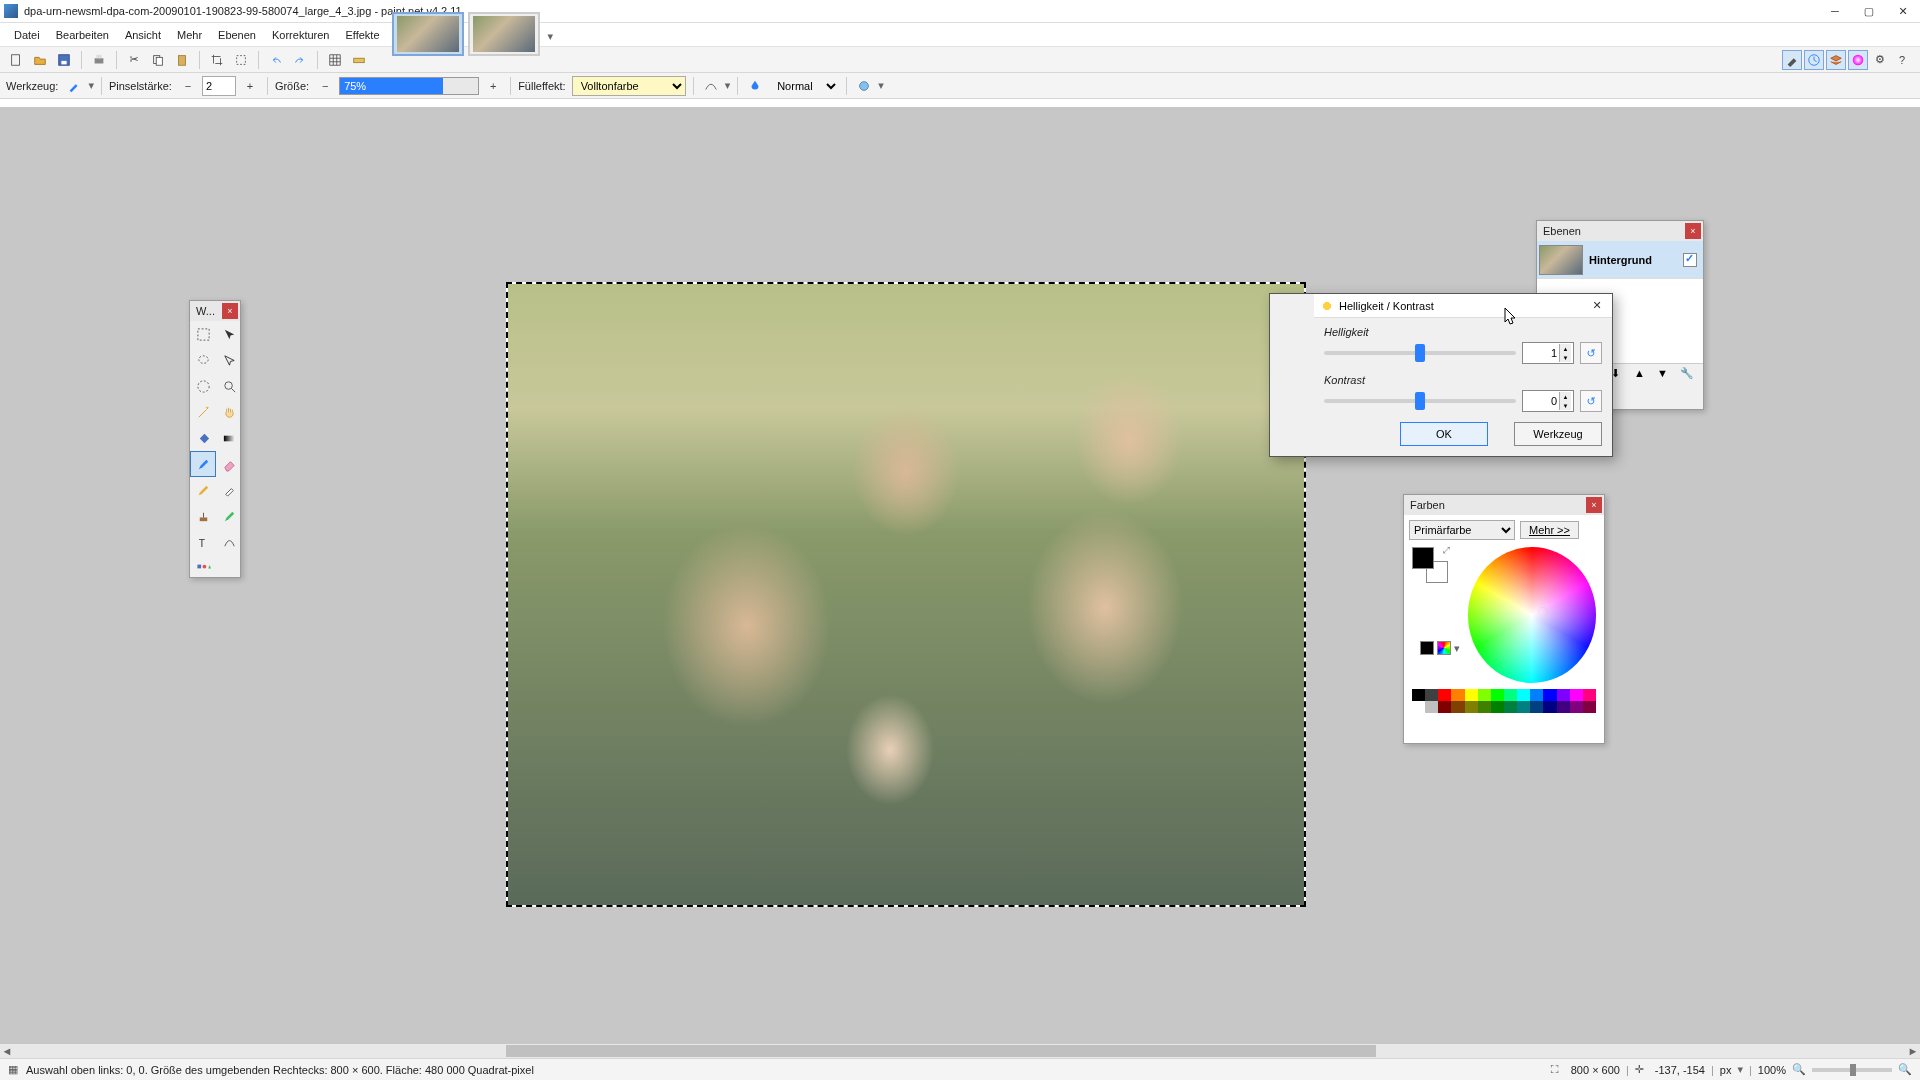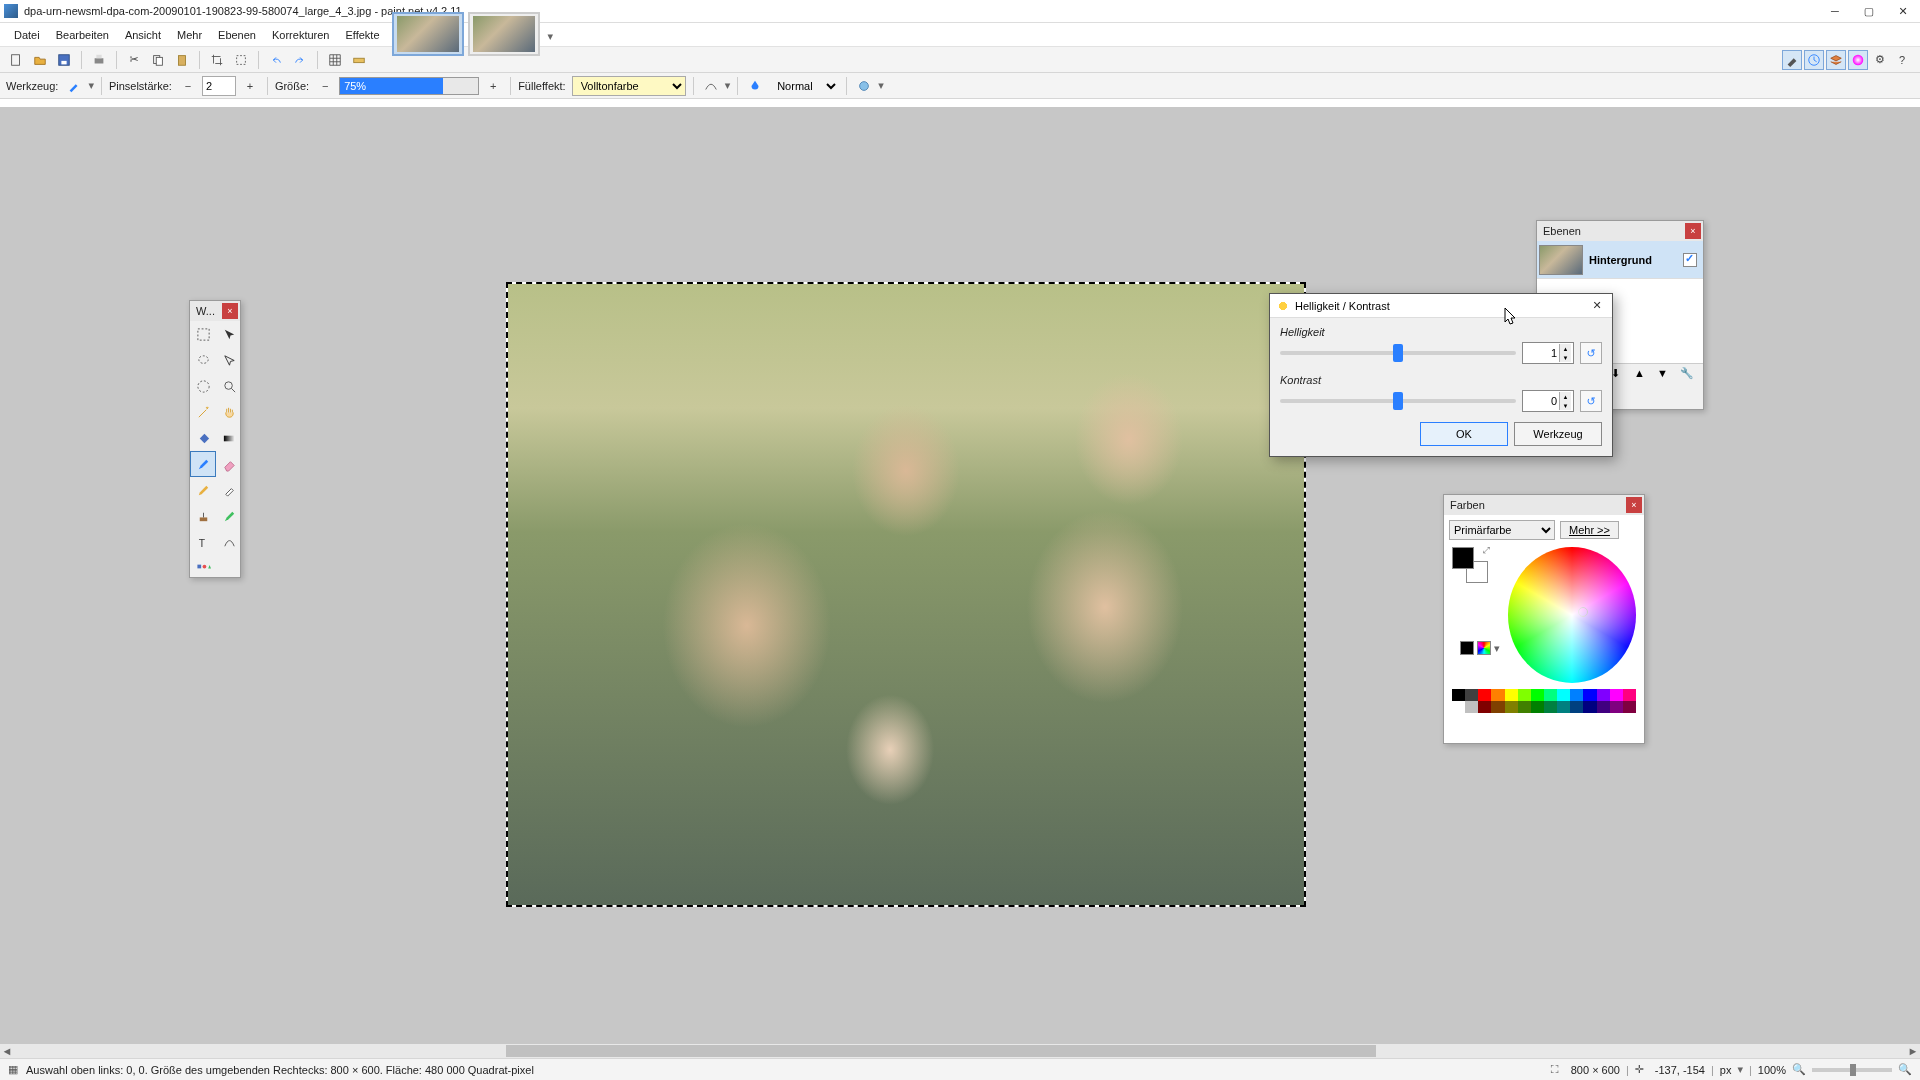--- a/index.html
+++ b/index.html
@@ -74,56 +74,56 @@
 .layers-list { background: #fff; height: 122px; }
 .layer-row { display: flex; align-items: center; height: 38px; background: #cfe3f6; border-bottom: 1px solid #ddd; padding: 2px; font-weight: bold; }
 .layer-thumb { width: 44px; height: 30px; background: linear-gradient(135deg,#8a9a6a,#c8b89a 40%,#5a6a7a); margin-right: 6px; border: 1px solid #888; }
 .layer-name { flex: 1; }
 .layer-vis { width: 14px; height: 14px; border: 1px solid #888; background: #fff; margin-right: 4px; position: relative; }
 .layer-vis::after { content: "✓"; position: absolute; left: 1px; top: -2px; color: #2a7fff; font-size: 11px; }
 .layers-toolbar { height: 26px; border-top: 1px solid #ccc; display: flex; align-items: center; padding-left: 5px; gap: 3px; }
 .layers-toolbar .tbtn { width: 20px; height: 20px; }
 
 
-.colors-panel { left: 1403px; top: 494px; width: 202px; height: 250px; background: #fff; margin-left: 40px; }
+.colors-panel { left: 1403px; top: 494px; width: 202px; height: 250px; background: #fff; }
 .colors-row { display: flex; align-items: center; padding: 5px; gap: 5px; }
 .colors-row select { width: 106px; height: 20px; border: 1px solid #aaa; }
 .more-btn { border: 1px solid #aaa; background: #f0f0f0; padding: 2px 8px; text-decoration: underline; }
 .wheel-area { display: flex; padding: 2px 8px; gap: 8px; }
 .swatch-pair { width: 36px; height: 36px; position: relative; }
 .swatch-pair .fg { position: absolute; width: 22px; height: 22px; background: #000; border: 1px solid #888; left: 0; top: 0; z-index: 2; }
 .swatch-pair .bg { position: absolute; width: 22px; height: 22px; background: #fff; border: 1px solid #888; right: 0; bottom: 0; }
 .arrows { position: absolute; right: -2px; top: -2px; color: #666; font-size: 9px; }
 .wheel { width: 136px; height: 136px; border-radius: 50%; background: conic-gradient(red,magenta,blue,cyan,lime,yellow,red); position: relative; }
 .wheel::after { content: ""; position: absolute; inset: 0; border-radius: 50%; background: radial-gradient(circle,#fff 0%,transparent 72%); }
 .wheel .ring { position: absolute; width: 10px; height: 10px; border: 1px solid #333; border-radius: 50%; left: 70px; top: 60px; }
 .palette-strip { height: 30px; margin: 4px 8px 6px; display: flex; flex-direction: column; }
 .palette-row1 { height: 12px; display: flex; }
 .palette-row1 div { flex: 1; }
 .tiny-swatches { display: flex; align-items: center; gap: 3px; padding-left: 8px; margin-top: 58px; }
 .tiny-sw { width: 14px; height: 14px; border: 1px solid #888; }
 
 
-.bc-dialog { left: 1269px; top: 293px; width: 344px; background: #f0f0f0; border: 1px solid #555; box-shadow: 4px 4px 12px rgba(0,0,0,.3); }
+.bc-dialog { left: 1269px; top: 293px; width: 344px; background: #f0f0f0; border: 1px solid #555; box-shadow: 4px 4px 12px rgba(0,0,0,.3); padding-left: 44px; }
 .bc-dialog .dlg-title { height: 24px; display: flex; align-items: center; padding-left: 6px; background: #fff; border-bottom: 1px solid #ddd; }
 .bc-dialog .dlg-title .ico { width: 14px; height: 14px; margin-right: 5px; display: inline-block; background: radial-gradient(circle,#ffd040 40%,transparent 42%); position: relative; }
 .bc-dialog .dlg-close { margin-left: auto; width: 30px; height: 22px; display: flex; align-items: center; justify-content: center; color: #333; }
 .bc-body { padding: 8px 10px 10px; }
 .bc-group { margin-bottom: 10px; }
 .bc-label { color: #222; margin-bottom: 4px; display: block; font-style: italic; }
 .bc-row { display: flex; align-items: center; gap: 6px; }
 .slider-track { flex: 1; height: 4px; background: #d0d0d0; border-radius: 2px; position: relative; }
 .slider-thumb { position: absolute; width: 10px; height: 18px; background: #2a7fff; border-radius: 2px; top: -7px; left: 50%; transform: translateX(-50%); }
 .bc-num { width: 52px; height: 22px; border: 1px solid #888; background: #fff; display: flex; align-items: center; }
 .bc-num input { width: 36px; border: none; text-align: right; padding-right: 2px; height: 18px; }
 .bc-num .spin { width: 12px; display: flex; flex-direction: column; }
 .bc-num .spin div { height: 9px; border-left: 1px solid #aaa; font-size: 6px; display: flex; align-items: center; justify-content: center; background: #eee; }
 .reset-btn { width: 22px; height: 22px; border: 1px solid #aaa; background: #f8f8f8; display: flex; align-items: center; justify-content: center; color: #2a7fff; }
 .bc-buttons { display: flex; justify-content: flex-end; gap: 6px; margin-top: 8px; }
-.bc-buttons button { width: 88px; height: 24px; border: 1px solid #888; background: #f4f4f4; }
+.bc-buttons button { width: 88px; height: 24px; border: 1px solid #888; background: #f4f4f4; margin-left: 20px; }
 .bc-buttons button.primary { border: 1px solid #2a7fff; background: #e6f1fb; }
 
 .cursor { position: absolute; left: 1504px; top: 307px; width: 14px; height: 20px; z-index: 999; }
 .cursor svg { width: 14px; height: 20px; }
 </style>
 </head>
 <body>
 
 <div class="titlebar">
   <div class="app-icon"></div>

